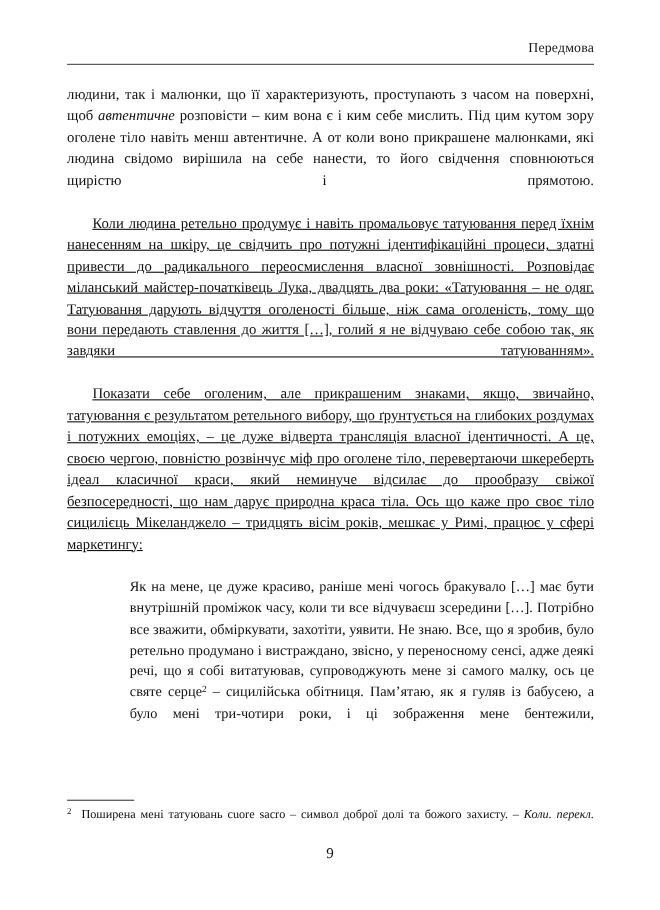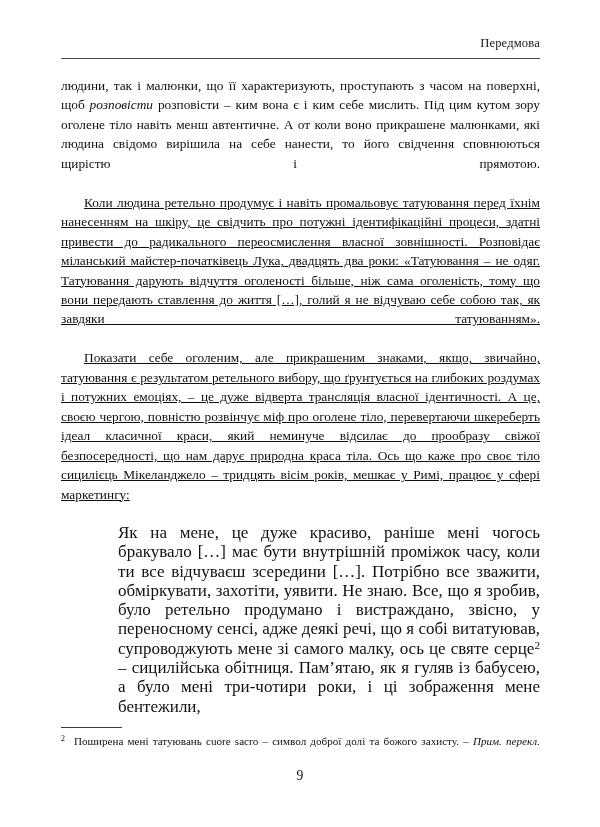--- a/index.html
+++ b/index.html
@@ -78,21 +78,21 @@
   }
 
   em.it { font-style: italic; }
 
   
   .quote {
     position: absolute;
     left: 118px;
     top: 523px;
     width: 422px;
-    font-size: 17px;
+    font-size: 13px;
     line-height: 19.3px;
     text-align: justify;
     color: #101010;
   }
   .quote p {
     margin: 0;
   }
   .quote p::after {
     content: "";
     display: inline-block;
@@ -150,30 +150,30 @@
 </head>
 <body>
 
 <div class="page">
 
   <div class="running-head">Передмова</div>
 
   <div class="header-rule"></div>
 
   <div class="textblock">
-    <p class="" id="p1"><span>людини, так і малюнки, що її характеризують, проступають з часом на поверхні, щоб </span><em class="it">розповісти</em><span> розповісти – ким вона є і ким себе мислить. Під цим кутом зору оголене тіло навіть менш автентичне. А от коли воно прикрашене малюнками, які людина свідомо вирішила на себе нанести, то його свідчення сповнюються щирістю і прямотою.</span></p>
+    <p class="" id="p1"><span>людини, так і малюнки, що її характеризують, проступають з часом на поверхні, щоб </span><em class="it">автентичне</em><span> розповісти – ким вона є і ким себе мислить. Під цим кутом зору оголене тіло навіть менш автентичне. А от коли воно прикрашене малюнками, які людина свідомо вирішила на себе нанести, то його свідчення сповнюються щирістю і прямотою.</span></p>
     <p class="indent" id="p2"><span>Коли людина ретельно продумує і навіть промальовує татуювання перед їхнім нанесенням на шкіру, це свідчить про потужні ідентифікаційні процеси, здатні привести до радикального переосмислення власної зовнішності. Розповідає міланський майстер-початківець Лука, двадцять два роки: «Татуювання – не одяг. Татуювання дарують відчуття оголеності більше, ніж сама оголеність, тому що вони передають ставлення до життя […], голий я не відчуваю себе собою так, як завдяки татуюванням».</span></p>
     <p class="indent" id="p3"><span>Показати себе оголеним, але прикрашеним знаками, якщо, звичайно, татуювання є результатом ретельного вибору, що ґрунтується на глибоких роздумах і потужних емоціях, – це дуже відверта трансляція власної ідентичності. А це, своєю чергою, повністю розвінчує міф про оголене тіло, перевертаючи шкереберть ідеал класичної краси, який неминуче  відсилає до прообразу свіжої безпосередності, що нам дарує природна краса тіла. Ось що каже про своє тіло сицилієць Мікеланджело – тридцять вісім років, мешкає у Римі, працює у сфері маркетингу:</span></p>
   </div>
 
   <div class="quote">
     <p id="q1"><span>Як на мене, це дуже красиво, раніше мені чогось бракувало […] має бути внутрішній проміжок часу, коли ти все відчуваєш зсередини […]. Потрібно все зважити, обміркувати, захотіти, уявити. Не знаю. Все, що я зробив, було ретельно продумано і вистраждано, звісно, у переносному сенсі, адже деякі речі, що я собі витатуював, супроводжують мене зі самого малку, ось це святе серце</span><sup class="fnref">2</sup><span> – сицилійська обітниця. Пам’ятаю, як я гуляв із бабусею, а було мені три-чотири роки, і ці зображення мене бентежили,</span></p>
   </div>
 
   <div class="footnote-rule"></div>
 
   <div class="footnote">
-    <p id="fn1"><sup class="fnmark">2</sup><span>Поширена мені татуювань cuore sacro – символ доброї долі та божого захисту. – </span><em class="it">Прим. перекл.</em></p>
+    <p id="fn1"><sup class="fnmark">2</sup><span>Поширена мені татуювань cuore sacro – символ доброї долі та божого захисту. – </span><em class="it">Коли. перекл.</em></p>
   </div>
 
   <div class="folio">9</div>
 
 </div>
 
 </body></html>

